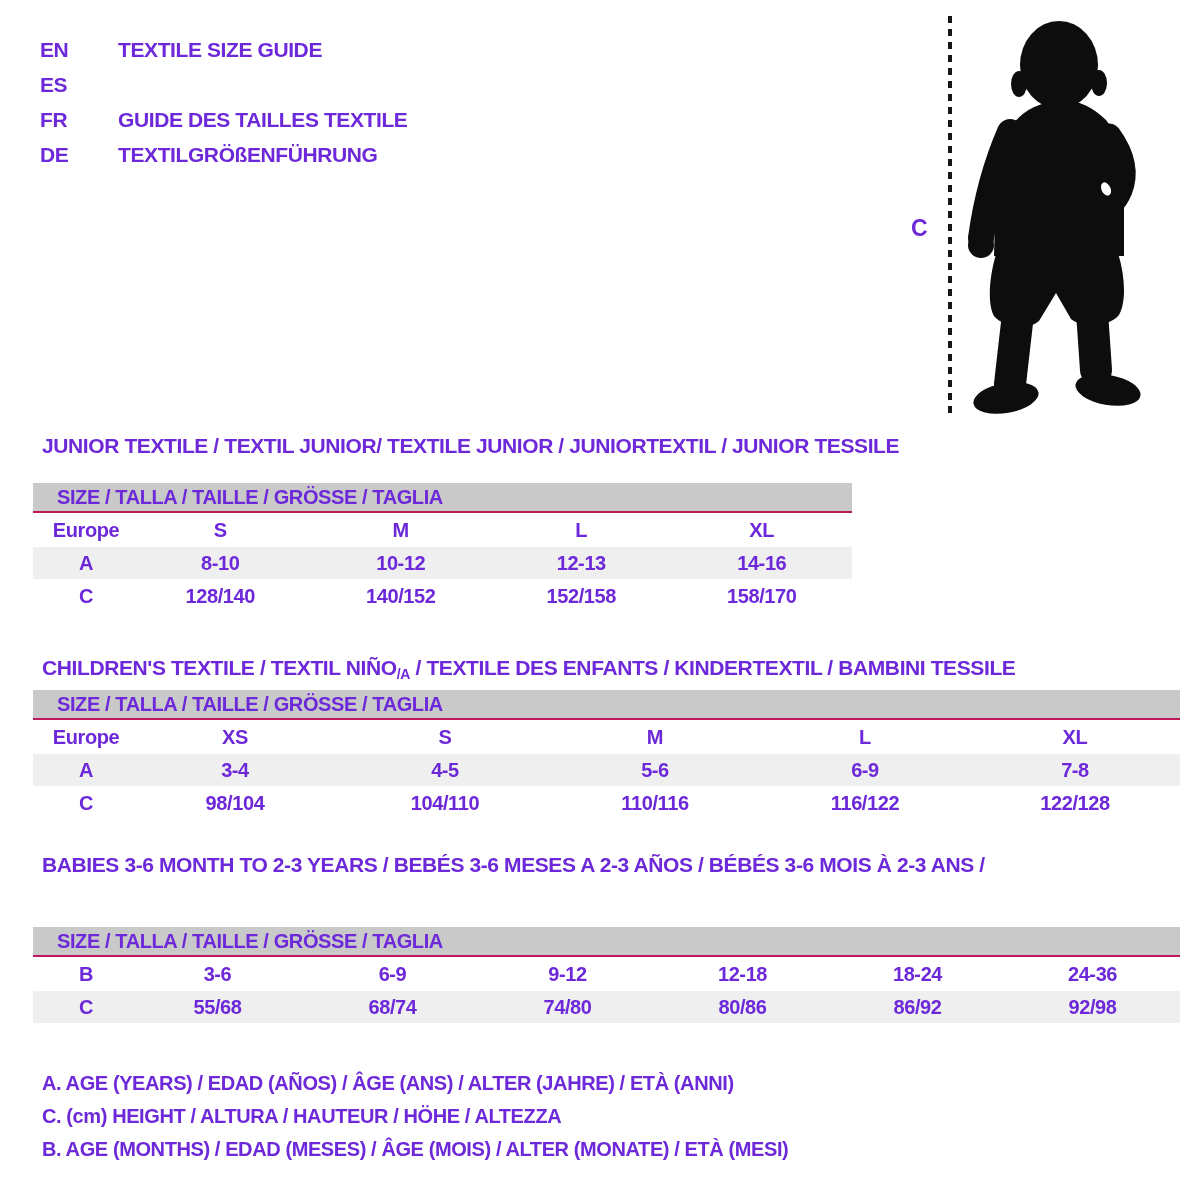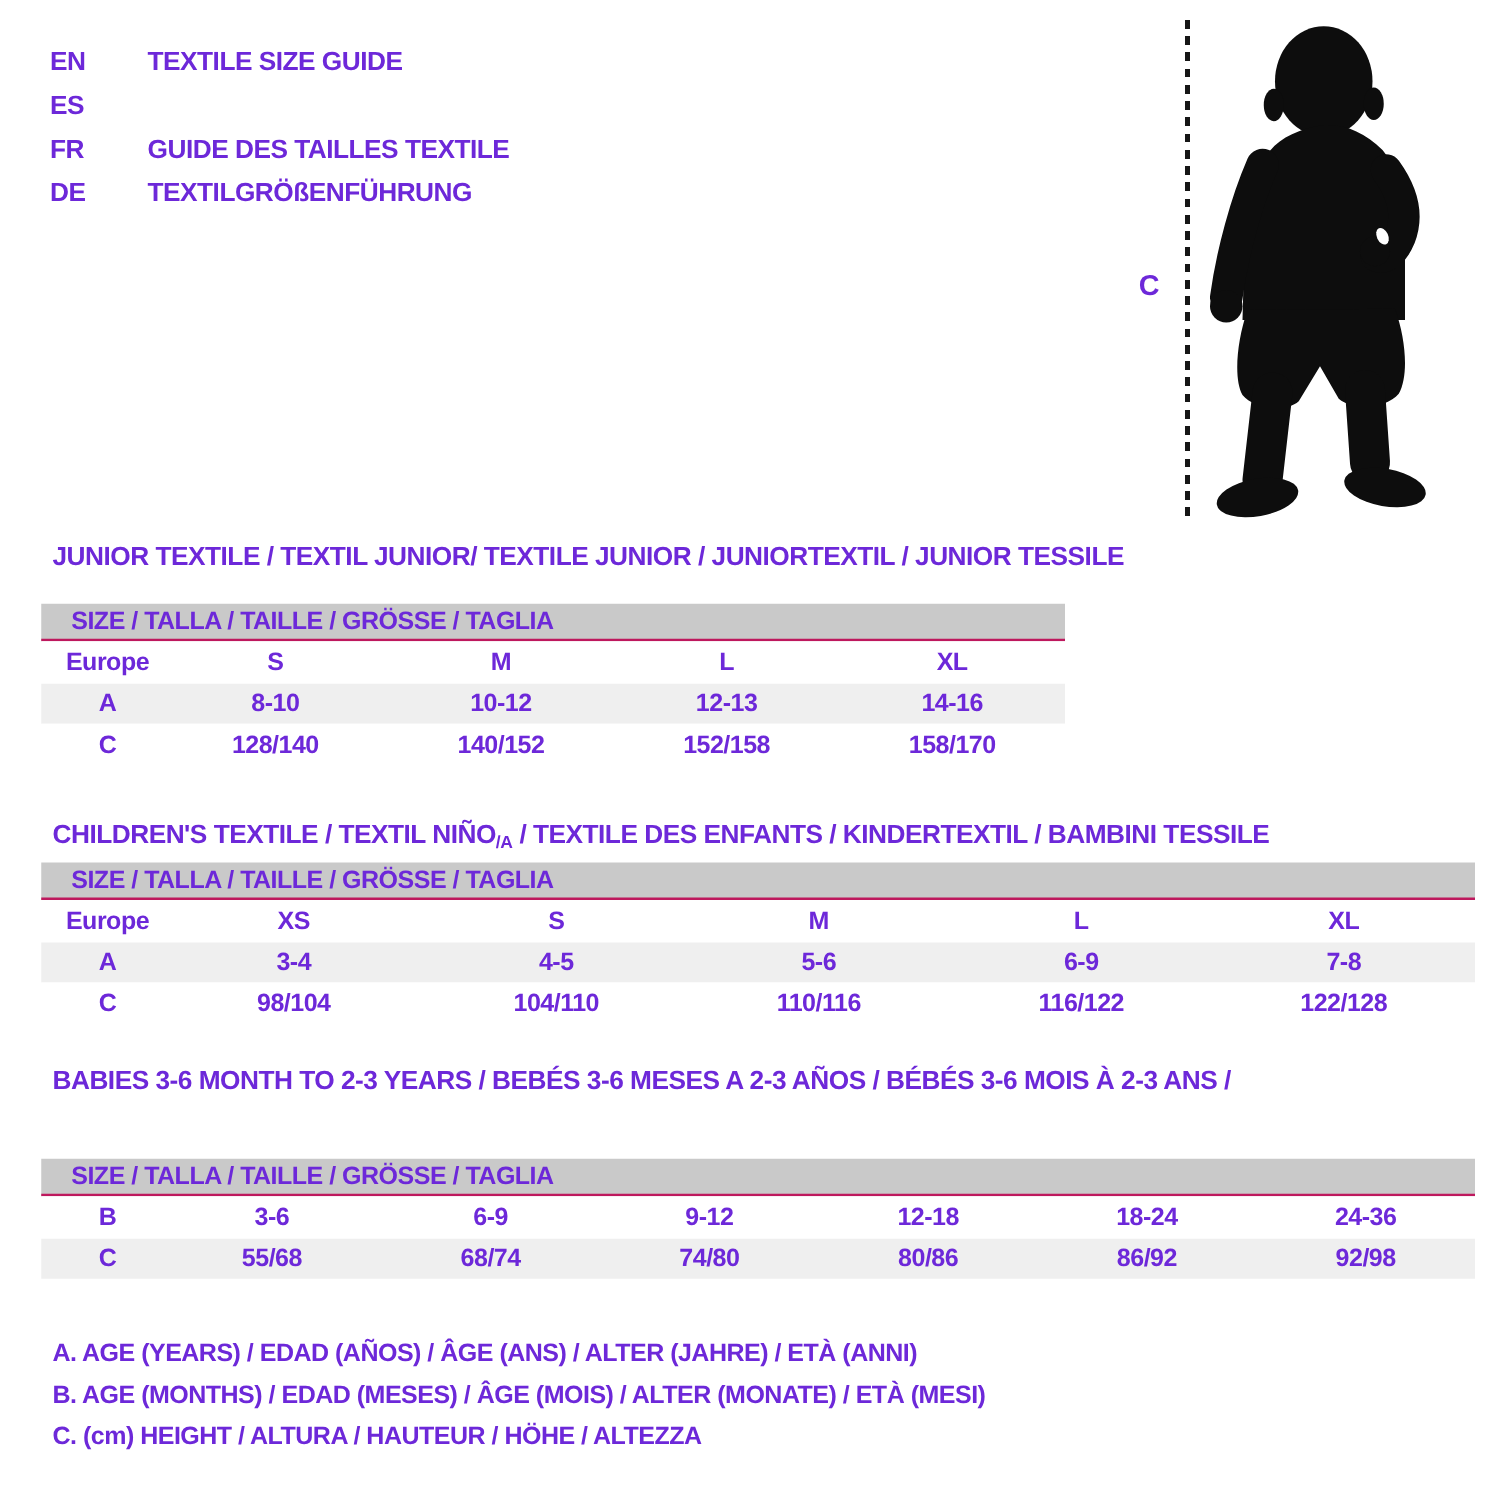--- a/index.html
+++ b/index.html
@@ -159,17 +159,17 @@
       <span class="cell">68/74</span>
       <span class="cell">74/80</span>
       <span class="cell">80/86</span>
       <span class="cell">86/92</span>
       <span class="cell">92/98</span>
     </div>
   </div>
 
   <div class="legend">
     <div>A. AGE (YEARS) / EDAD (AÑOS) / ÂGE (ANS) / ALTER (JAHRE) / ETÀ (ANNI)</div>
+    <div>C. (cm) HEIGHT / ALTURA / HAUTEUR / HÖHE / ALTEZZA</div>
     <div>B. AGE (MONTHS) / EDAD (MESES) / ÂGE (MOIS) / ALTER (MONATE) / ETÀ (MESI)</div>
-    <div>C. (cm) HEIGHT / ALTURA / HAUTEUR / HÖHE / ALTEZZA</div>
   </div>
 
 </div>
 
 </body></html>

